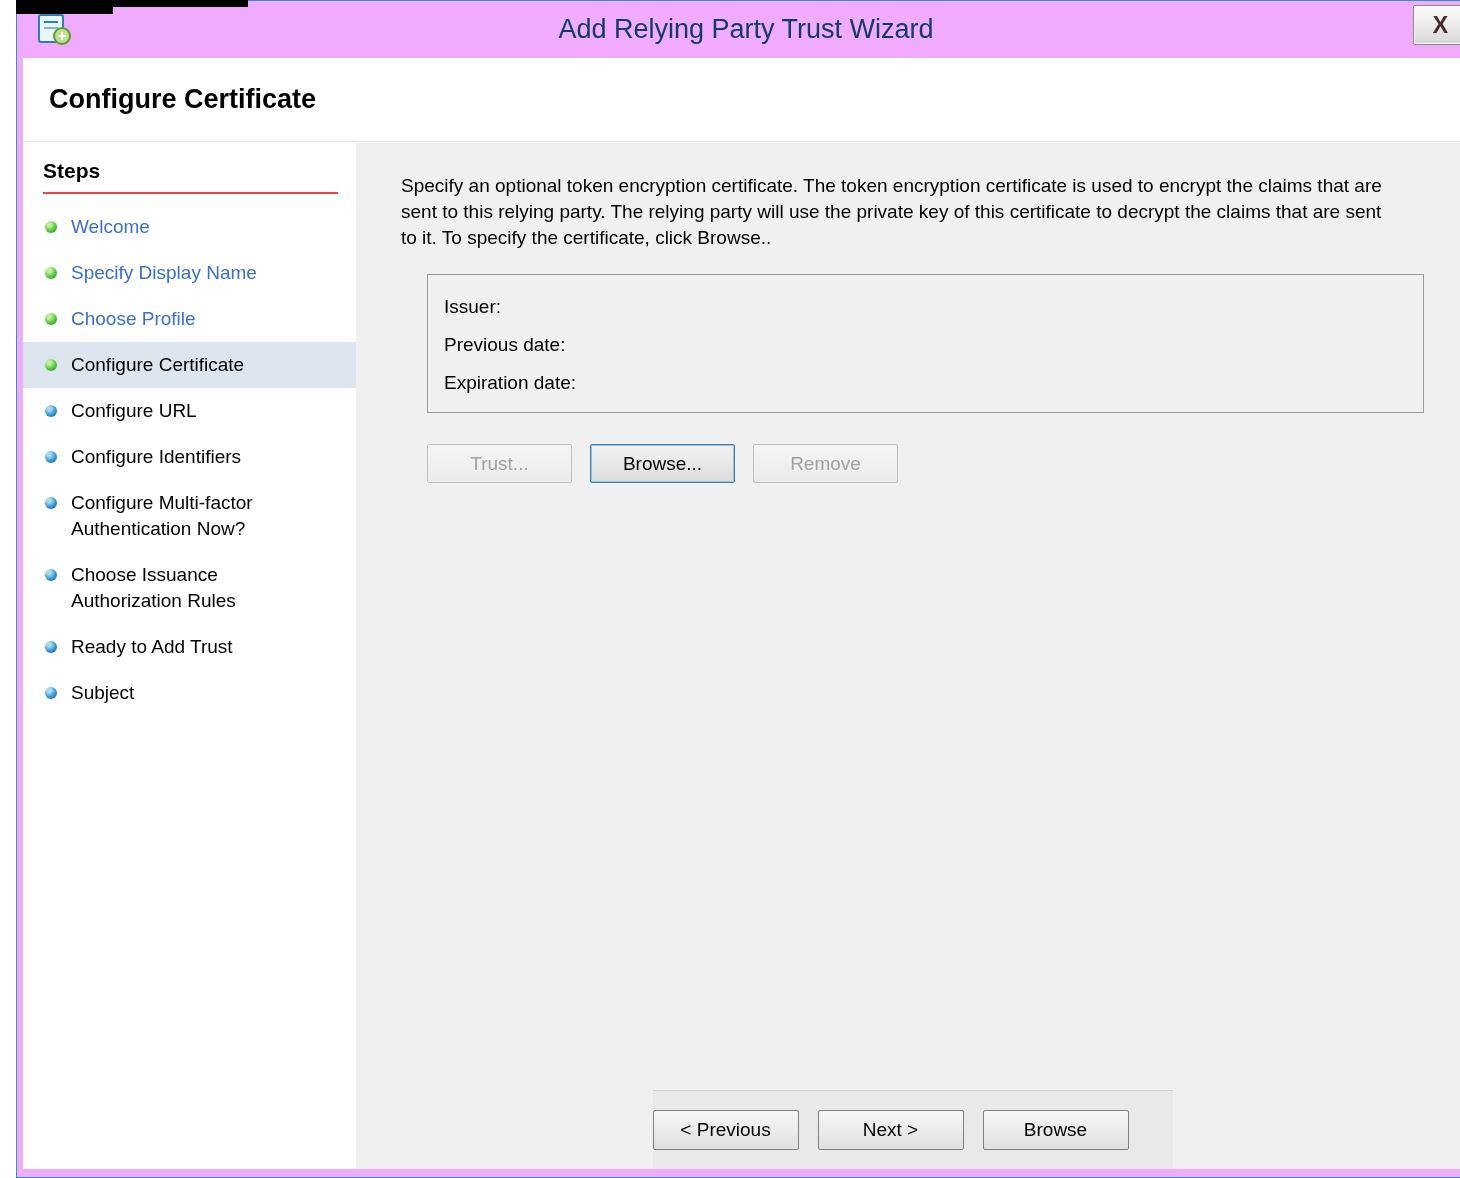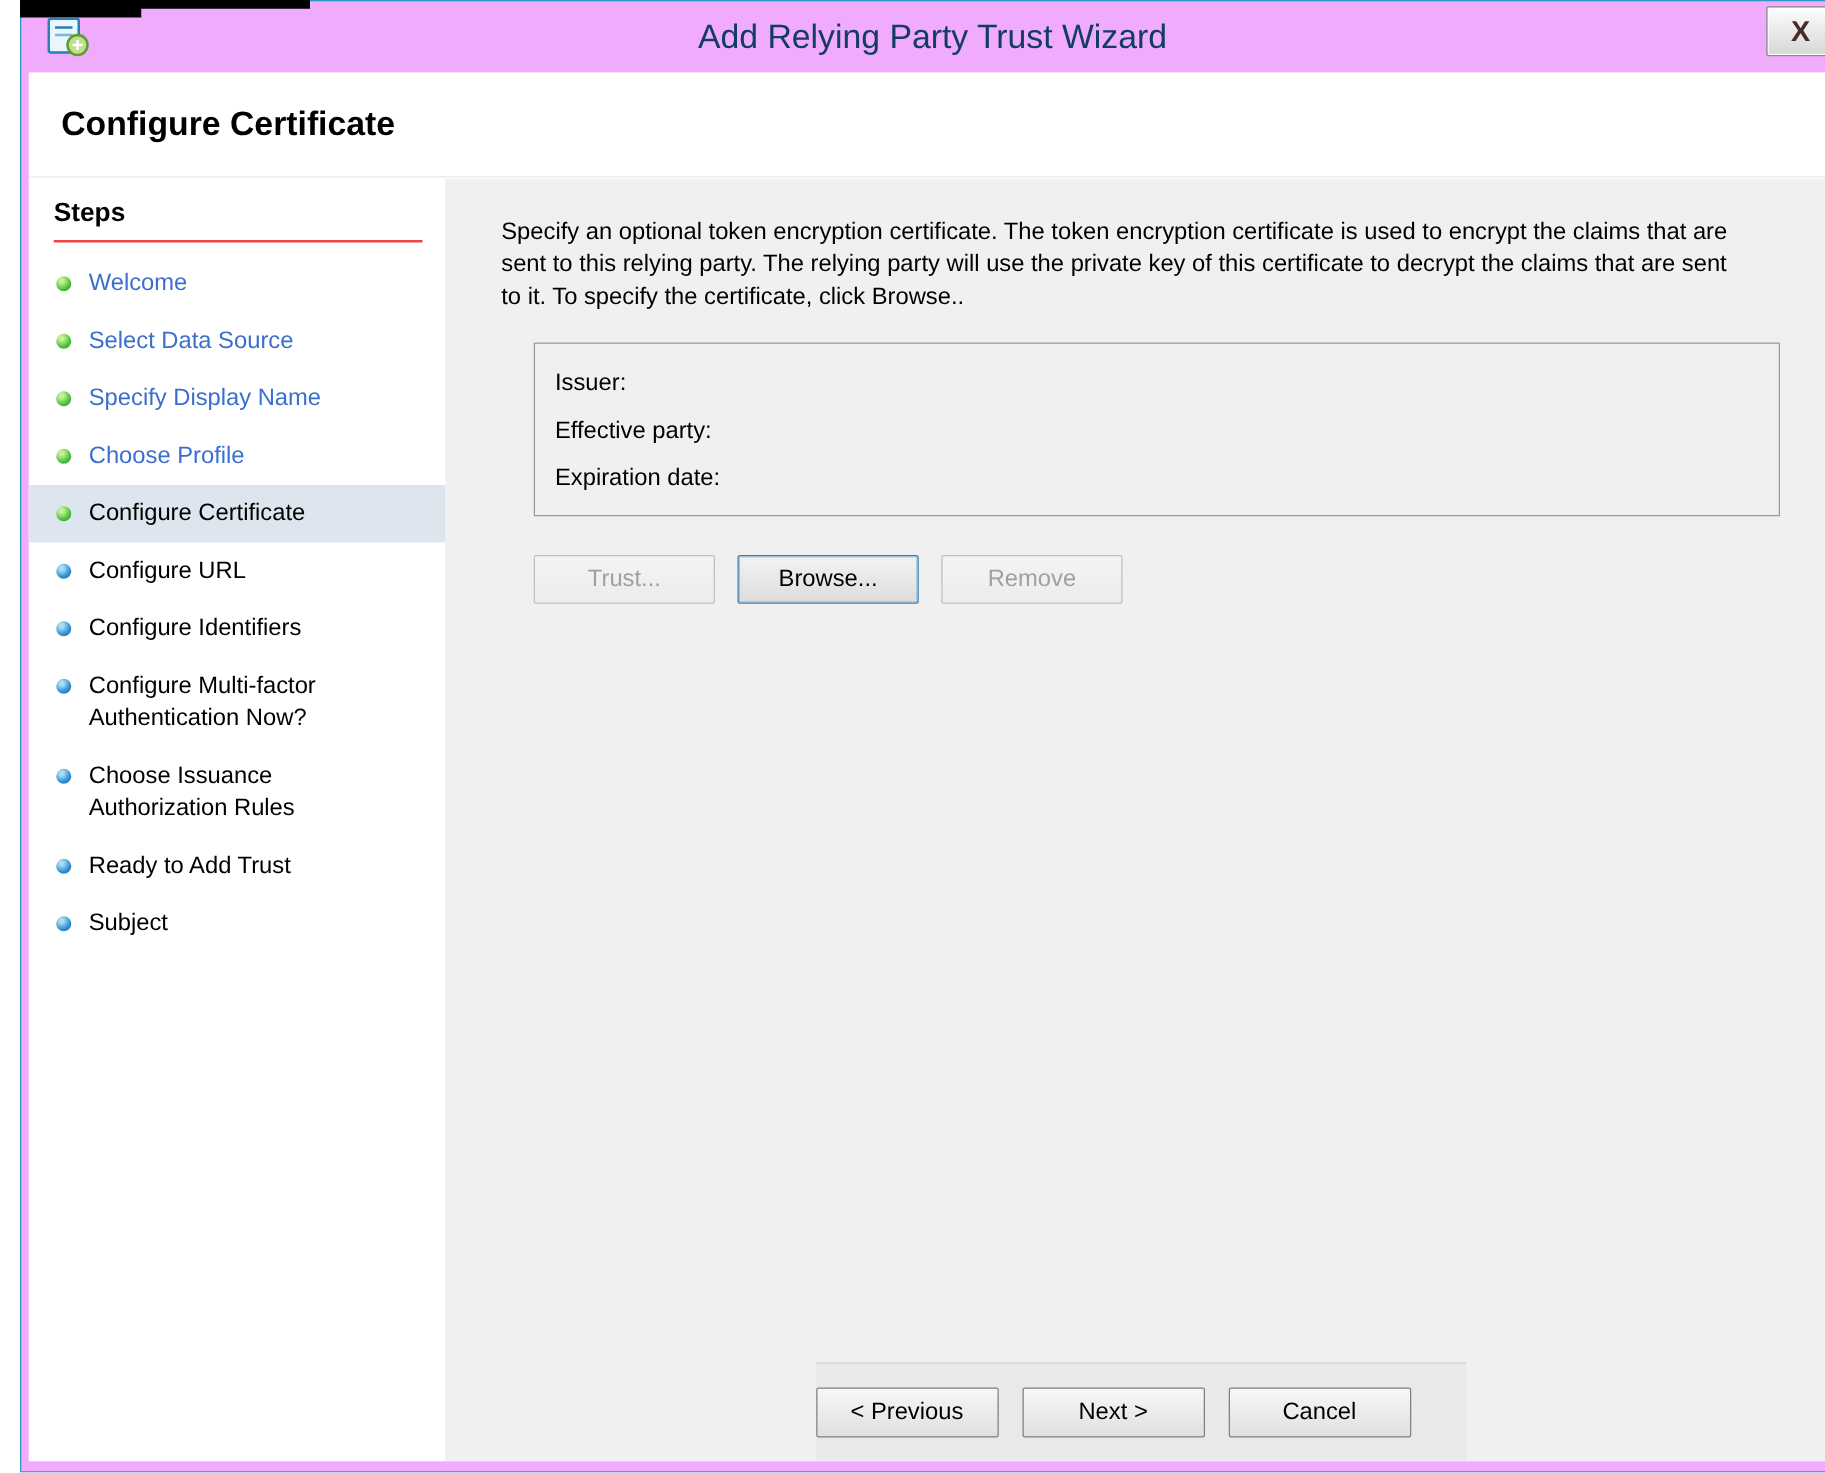--- a/index.html
+++ b/index.html
@@ -138,24 +138,20 @@
       <div class="sidebar">
         <div class="steps-heading">Steps</div>
         <div class="steps-list">
 
           <div class="step completed">
             <span class="bullet done"></span>
             <span class="label">Welcome</span>
           </div>
           <div class="step completed">
             <span class="bullet done"></span>
-            <span class="label">Select Data Source</span>
-          </div>
-          <div class="step completed">
-            <span class="bullet done"></span>
             <span class="label">Specify Display Name</span>
           </div>
           <div class="step completed">
             <span class="bullet done"></span>
             <span class="label">Choose Profile</span>
           </div>
           <div class="step current">
             <span class="bullet done"></span>
             <span class="label">Configure Certificate</span>
           </div>
@@ -191,39 +187,39 @@
         <div class="content">
 
           <div class="description">Specify an optional token encryption certificate.  The token encryption certificate is used to encrypt the claims that are sent to this relying party.  The relying party will use the private key of this certificate to decrypt the claims that are sent to it.  To specify the certificate, click Browse..</div>
 
           <div class="cert-box">
             <div class="cert-field">
               <span>Issuer:</span>
               <span></span>
             </div>
             <div class="cert-field">
-              <span>Effective party:</span>
+              <span>Previous date:</span>
               <span></span>
             </div>
             <div class="cert-field">
               <span>Expiration date:</span>
               <span></span>
             </div>
           </div>
 
           <div class="btn-row">
             <button class="small-btn btn disabled" aria-disabled="true">Trust...</button>
             <button class="small-btn btn focused">Browse...</button>
             <button class="small-btn btn disabled" aria-disabled="true">Remove</button>
           </div>
 
         </div>
 
         <div class="footer">
           <button class="footer-btn btn">&lt; Previous</button>
           <button class="footer-btn btn">Next &gt;</button>
-          <button class="footer-btn btn">Cancel</button>
+          <button class="footer-btn btn">Browse</button>
         </div>
       </div>
 
     </div>
   </div>
 </div>
 
 </body></html>

